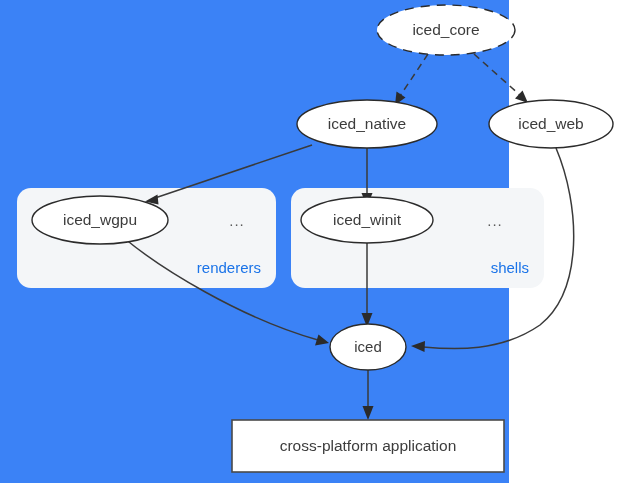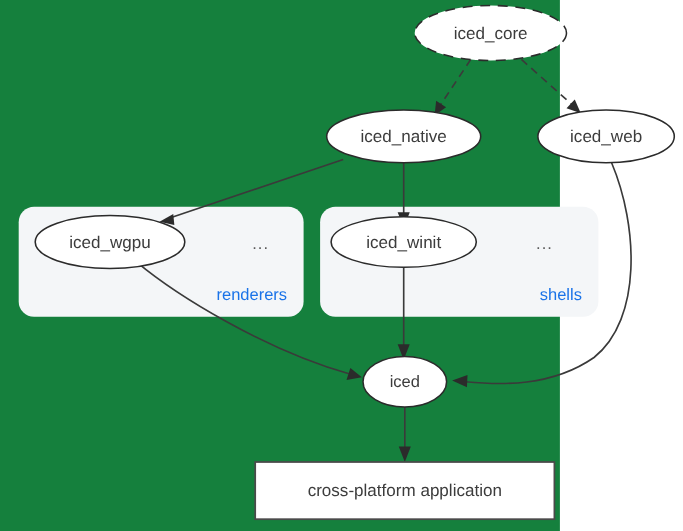--- a/index.html
+++ b/index.html
@@ -11,21 +11,21 @@
   body {
     width: 621px;
     height: 483px;
     overflow: hidden;
     font-family: "Liberation Sans", sans-serif;
   }
   #diagram-root {
     position: relative;
     width: 509px;
     height: 483px;
-    background: #15803d;
+    background: #3b82f6;
   }
   svg#graph {
     display: block;
     width: 621px;
     height: 483px;
   }
   .cluster-box {
     fill: #f4f6f8;
     stroke: none;
   }

